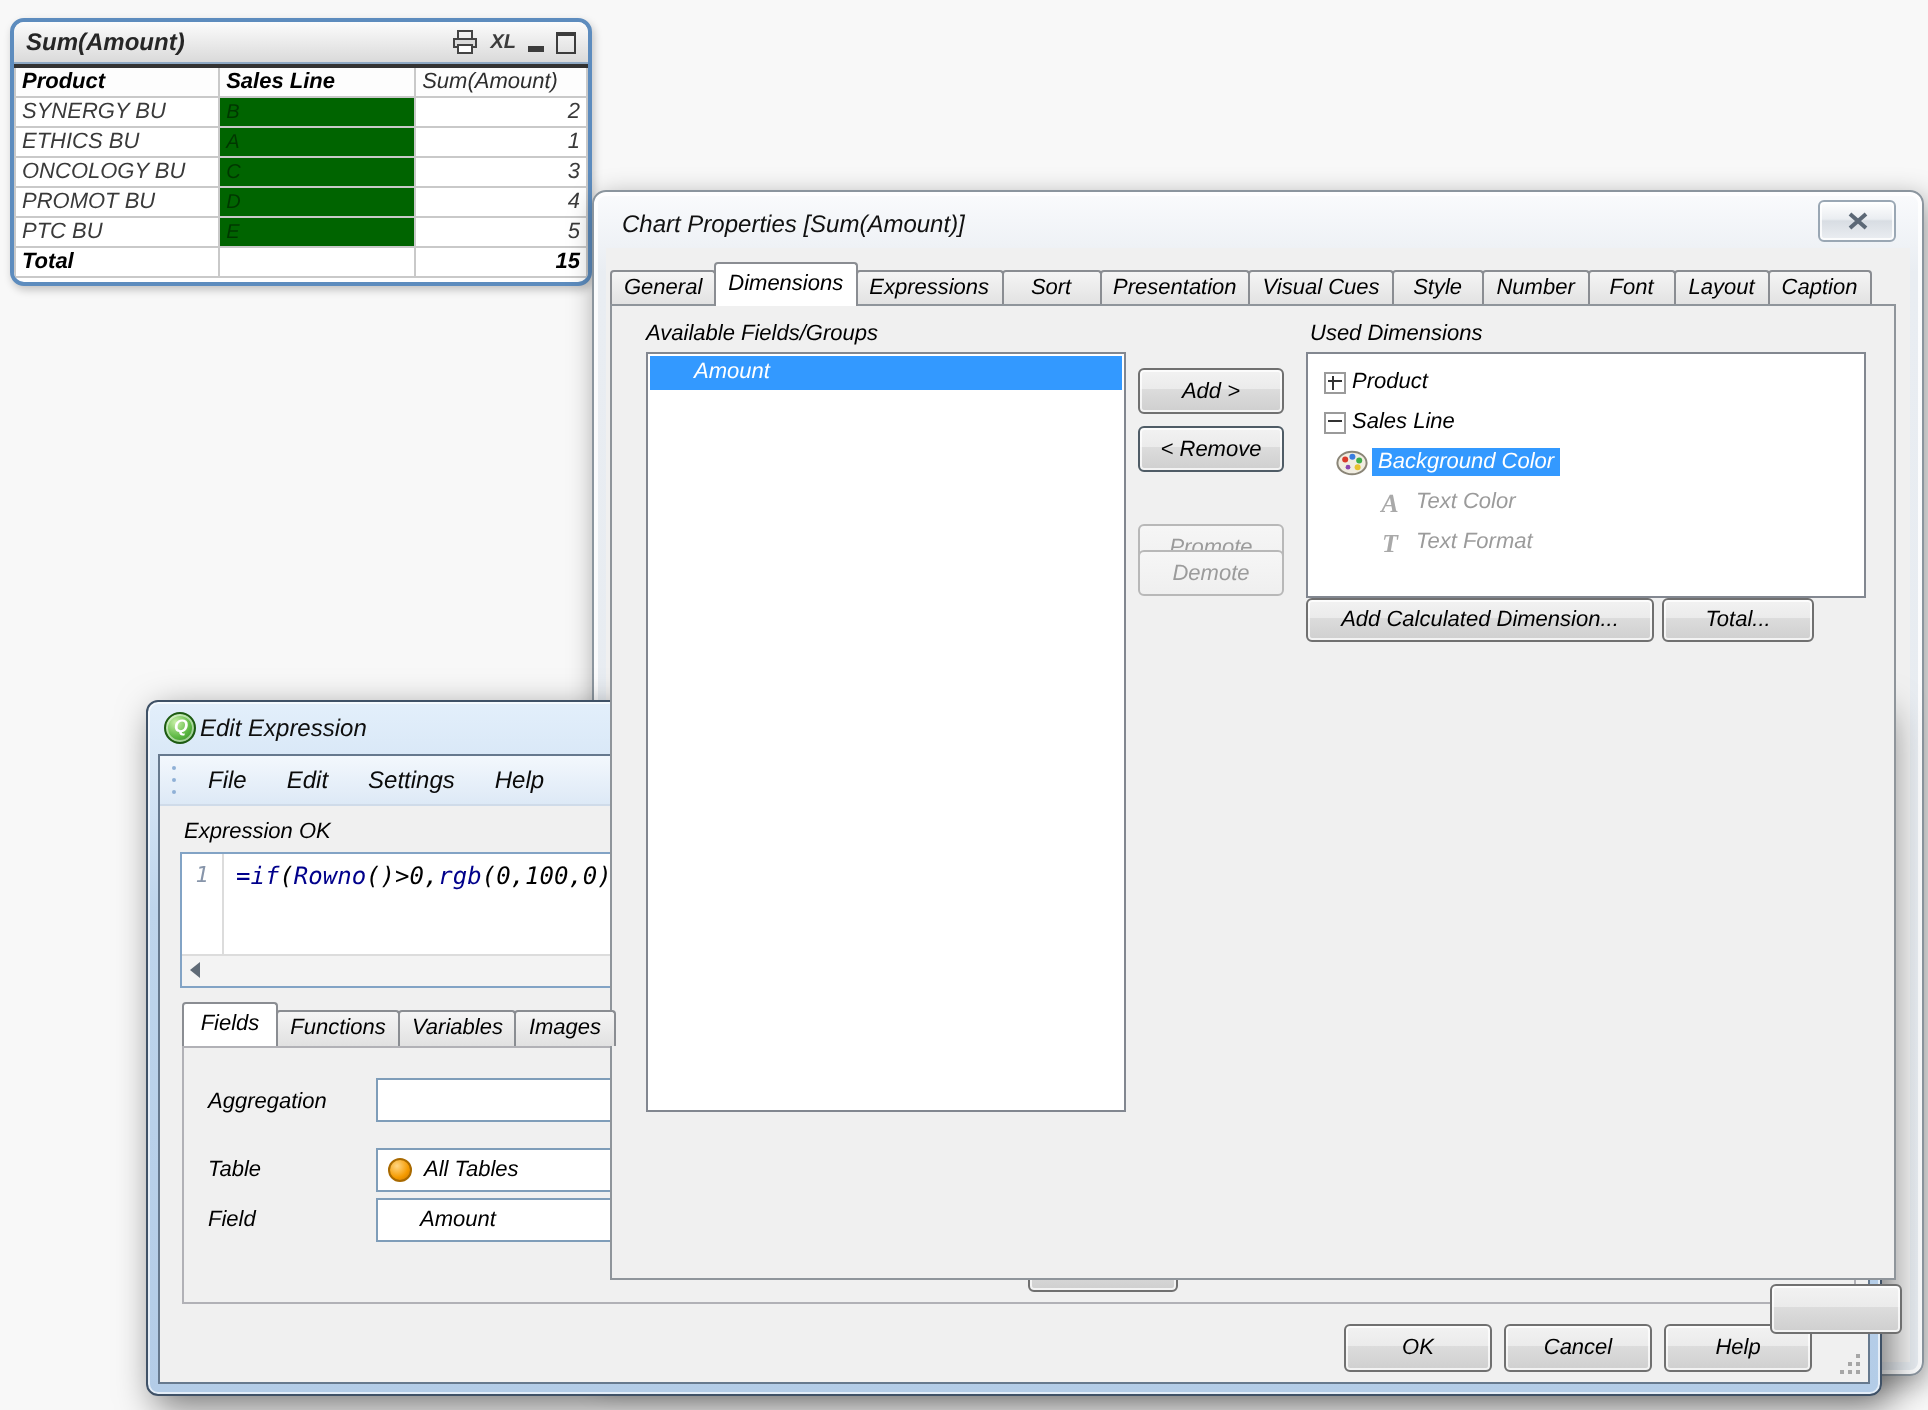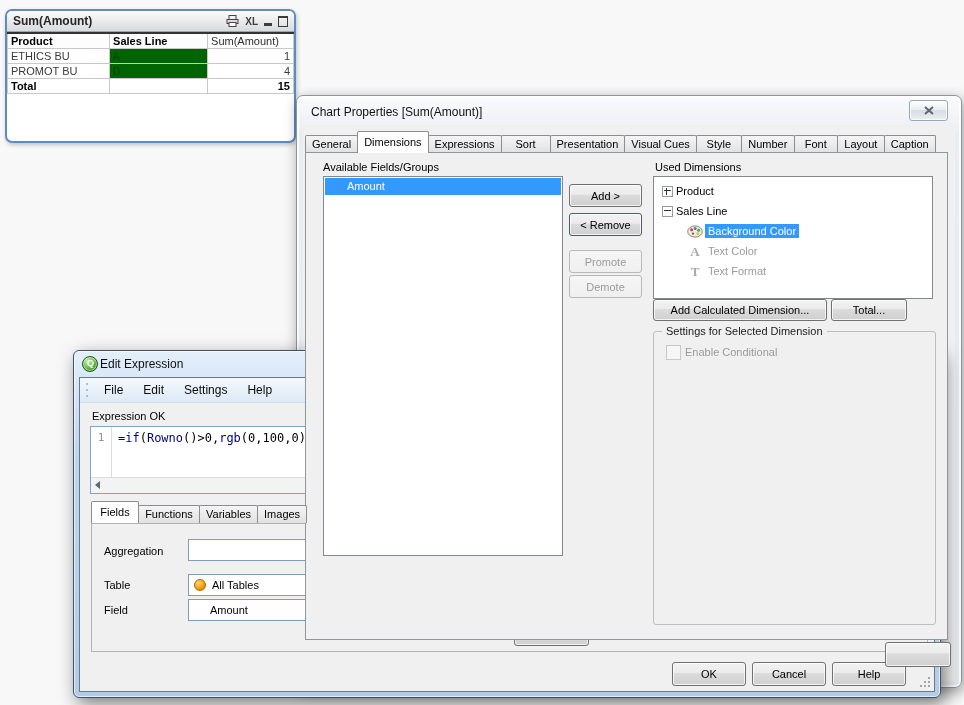--- a/index.html
+++ b/index.html
@@ -1,17 +1,17 @@
 <!DOCTYPE html>
 <html><head>
 <meta charset="utf-8">
 <style>
   html,body{margin:0;padding:0;}
   body{background:#f8f8f8;font-family:"Liberation Sans",sans-serif;-webkit-font-smoothing:antialiased;}
-  .stage{position:relative;width:964px;height:705px;overflow:hidden;background:#f8f8f8;}
+  .stage{position:relative;width:964px;height:705px;overflow:hidden;background:#f8f8f8;font-style:italic;}
   .abs{position:absolute;}
   .lbl{font-size:11px;color:#000;white-space:nowrap;}
   .lbl.off{color:#9b9b9b;}
 
   
   .qv-win{position:absolute;left:5px;top:9px;width:287px;height:130px;border:2px solid #5d8cbe;border-radius:7px;background:#fff;box-shadow:1px 2px 4px rgba(0,0,0,.22);overflow:hidden;}
   .qv-caption{height:20px;background:linear-gradient(#fcfcfc,#dadada);display:flex;align-items:center;padding:0 6px;border-bottom:1px solid #8fa9c4;}
   .qv-title{font-size:12px;font-weight:bold;color:#262626;}
   .qv-icons{margin-left:auto;display:flex;align-items:center;gap:6px;}
   .xl-txt{font-size:10px;font-weight:bold;color:#3c3c3c;letter-spacing:0px;}
@@ -126,28 +126,43 @@
         </colgroup>
       <thead>
         <tr>
           <th>Product</th>
           <th>Sales Line</th>
           <th class="reg">Sum(Amount)</th>
         </tr>
       </thead>
       <tbody>
         <tr>
+          <td>SYNERGY BU</td>
+          <td class="green">B</td>
+          <td class="num">2</td>
+        </tr>
+        <tr>
           <td>ETHICS BU</td>
           <td class="green">A</td>
           <td class="num">1</td>
         </tr>
         <tr>
+          <td>ONCOLOGY BU</td>
+          <td class="green">C</td>
+          <td class="num">3</td>
+        </tr>
+        <tr>
           <td>PROMOT BU</td>
           <td class="green">D</td>
           <td class="num">4</td>
+        </tr>
+        <tr>
+          <td>PTC BU</td>
+          <td class="green">E</td>
+          <td class="num">5</td>
         </tr>
         <tr class="total">
           <td>Total</td>
           <td></td>
           <td class="num">15</td>
         </tr>
       </tbody>
     </table>
   </div>
 
@@ -174,34 +189,34 @@
       </div>
       <div class="page-box" style="left:2px;top:28px;width:641px;height:486px;z-index:1;"></div>
 
       <div class="lbl abs" style="left:20px;top:37px;z-index:2;">Available Fields/Groups</div>
       <div class="listbox" style="left:20px;top:52px;width:238px;height:378px;z-index:2;">
         <div class="sel" style="height:17px;line-height:17px;font-size:11px;padding-left:22px;margin:1px;">Amount</div>
       </div>
 
       <div class="b7" style="left:266px;top:60px;width:71px;height:21px;z-index:2;">Add &gt;</div>
       <div class="b7" style="left:266px;top:89px;width:71px;height:21px;z-index:2;border-color:#4f5c66;">&lt; Remove</div>
-      <div class="b7 off" style="left:266px;top:126px;width:71px;height:21px;z-index:2;">Promote</div>
+      <div class="b7 off" style="left:266px;top:138px;width:71px;height:21px;z-index:2;">Promote</div>
       <div class="b7 off" style="left:266px;top:151px;width:71px;height:21px;z-index:2;">Demote</div>
 
       <div class="lbl abs" style="left:352px;top:37px;z-index:2;">Used Dimensions</div>
       <div class="listbox" style="left:350px;top:52px;width:278px;height:117px;z-index:2;padding-top:4px;">
         <div class="tree-row" style="padding-left:8px;">
           <span class="expander plus"></span>
           <span class="tree-label">Product</span>
         </div>
         <div class="tree-row" style="padding-left:8px;">
           <span class="expander"></span>
           <span class="tree-label">Sales Line</span>
         </div>
-        <div class="tree-row" style="padding-left:33px;">
+        <div class="tree-row" style="padding-left:14px;">
           <span class="icon16">
             <svg width="16" height="13" viewBox="0 0 16 13">
               <ellipse cx="8" cy="6.5" rx="7.3" ry="5.6" fill="#f1ede1" stroke="#8a8577"></ellipse>
               <circle cx="4.6" cy="4.8" r="1.5" fill="#d93a2b"></circle>
               <circle cx="8.2" cy="3.4" r="1.5" fill="#3a7de0"></circle>
               <circle cx="11.6" cy="5.2" r="1.5" fill="#3fae49"></circle>
               <circle cx="10.8" cy="8.6" r="1.5" fill="#e8c22e"></circle>
               <circle cx="6" cy="8.6" r="1.2" fill="#8a46b0"></circle>
             </svg>
           </span>
@@ -213,25 +228,20 @@
         </div>
         <div class="tree-row" style="padding-left:33px;">
           <span class="icon16 serifA">T</span>
           <span class="tree-label gray">Text Format</span>
         </div>
       </div>
 
       <div class="b7" style="left:350px;top:175px;width:172px;height:20px;z-index:2;">Add Calculated Dimension...</div>
       <div class="b7" style="left:528px;top:175px;width:74px;height:20px;z-index:2;">Total...</div>
 
-      <div class="group" style="left:350px;top:207px;width:281px;height:292px;z-index:2;">
-        <span class="legend">Settings for Selected Dimension</span>
-        <span class="cb off" style="left:12px;top:13px;"></span>
-        <span class="lbl off abs" style="left:31px;top:14px;">Enable Conditional</span>
-      </div>
 
       <div class="b7" style="left:582px;top:518px;width:64px;height:23px;z-index:2;"></div>
     </div>
   </div>
 
   <div class="ee">
     <span class="qv-app-icon">
         <span>Q</span>
       </span>
     <div class="ee-title">Edit Expression</div>

